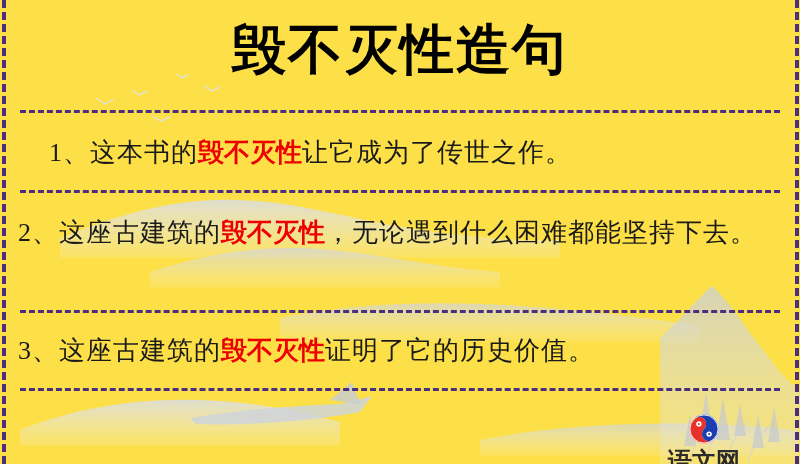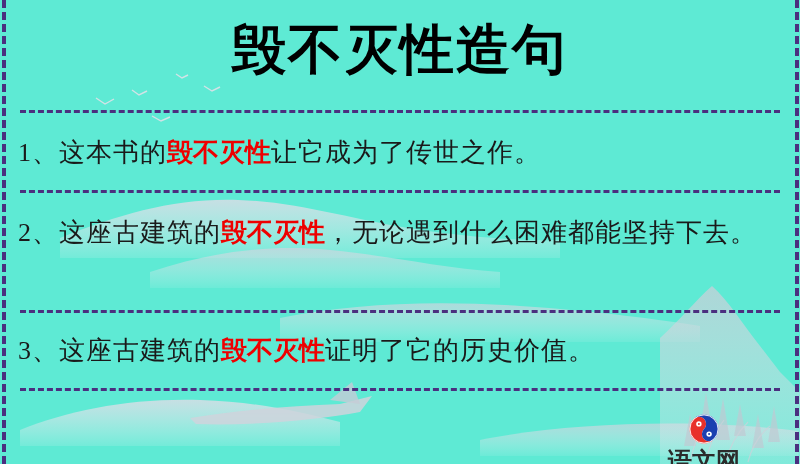--- a/index.html
+++ b/index.html
@@ -4,21 +4,21 @@
 <style>
   html, body {
     margin: 0;
     padding: 0;
     background: #ffffff;
   }
   #page {
     position: relative;
     width: 800px;
     height: 464px;
-    background: #5eead4;
+    background: #fde047;
     overflow: hidden;
     font-family: "Liberation Serif", "DejaVu Serif", serif;
   }
   #wm-layer { position:absolute; inset:0; z-index:0; pointer-events:none; }
 
   
   .frame-edge {
     position: absolute;
     z-index: 3;
     pointer-events: none;
@@ -160,21 +160,21 @@
   <div class="frame-edge frame-left"></div>
   <div class="frame-edge frame-right"></div>
 
   <div id="title">毁不灭性造句</div>
 
   <div class="sep" style="top:110px;"></div>
   <div class="sep" style="top:190px;"></div>
   <div class="sep" style="top:310px;"></div>
   <div class="sep" style="top:388px;"></div>
 
-  <div class="row" style="top:130px;">
+  <div class="row" style="top:130px;margin-left:31px;">
     <span>1、</span><span>这本书的</span><span class="kw">毁不灭性</span><span>让它成为了传世之作。</span>
   </div>
 
   <div class="row" style="top:210px;">
     <span>2、</span><span>这座古建筑的</span><span class="kw">毁不灭性</span><span>，无论遇到什么困难都能坚持下去。</span>
   </div>
 
   <div class="row" style="top:328px;">
     <span>3、</span><span>这座古建筑的</span><span class="kw">毁不灭性</span><span>证明了它的历史价值。</span>
   </div>

